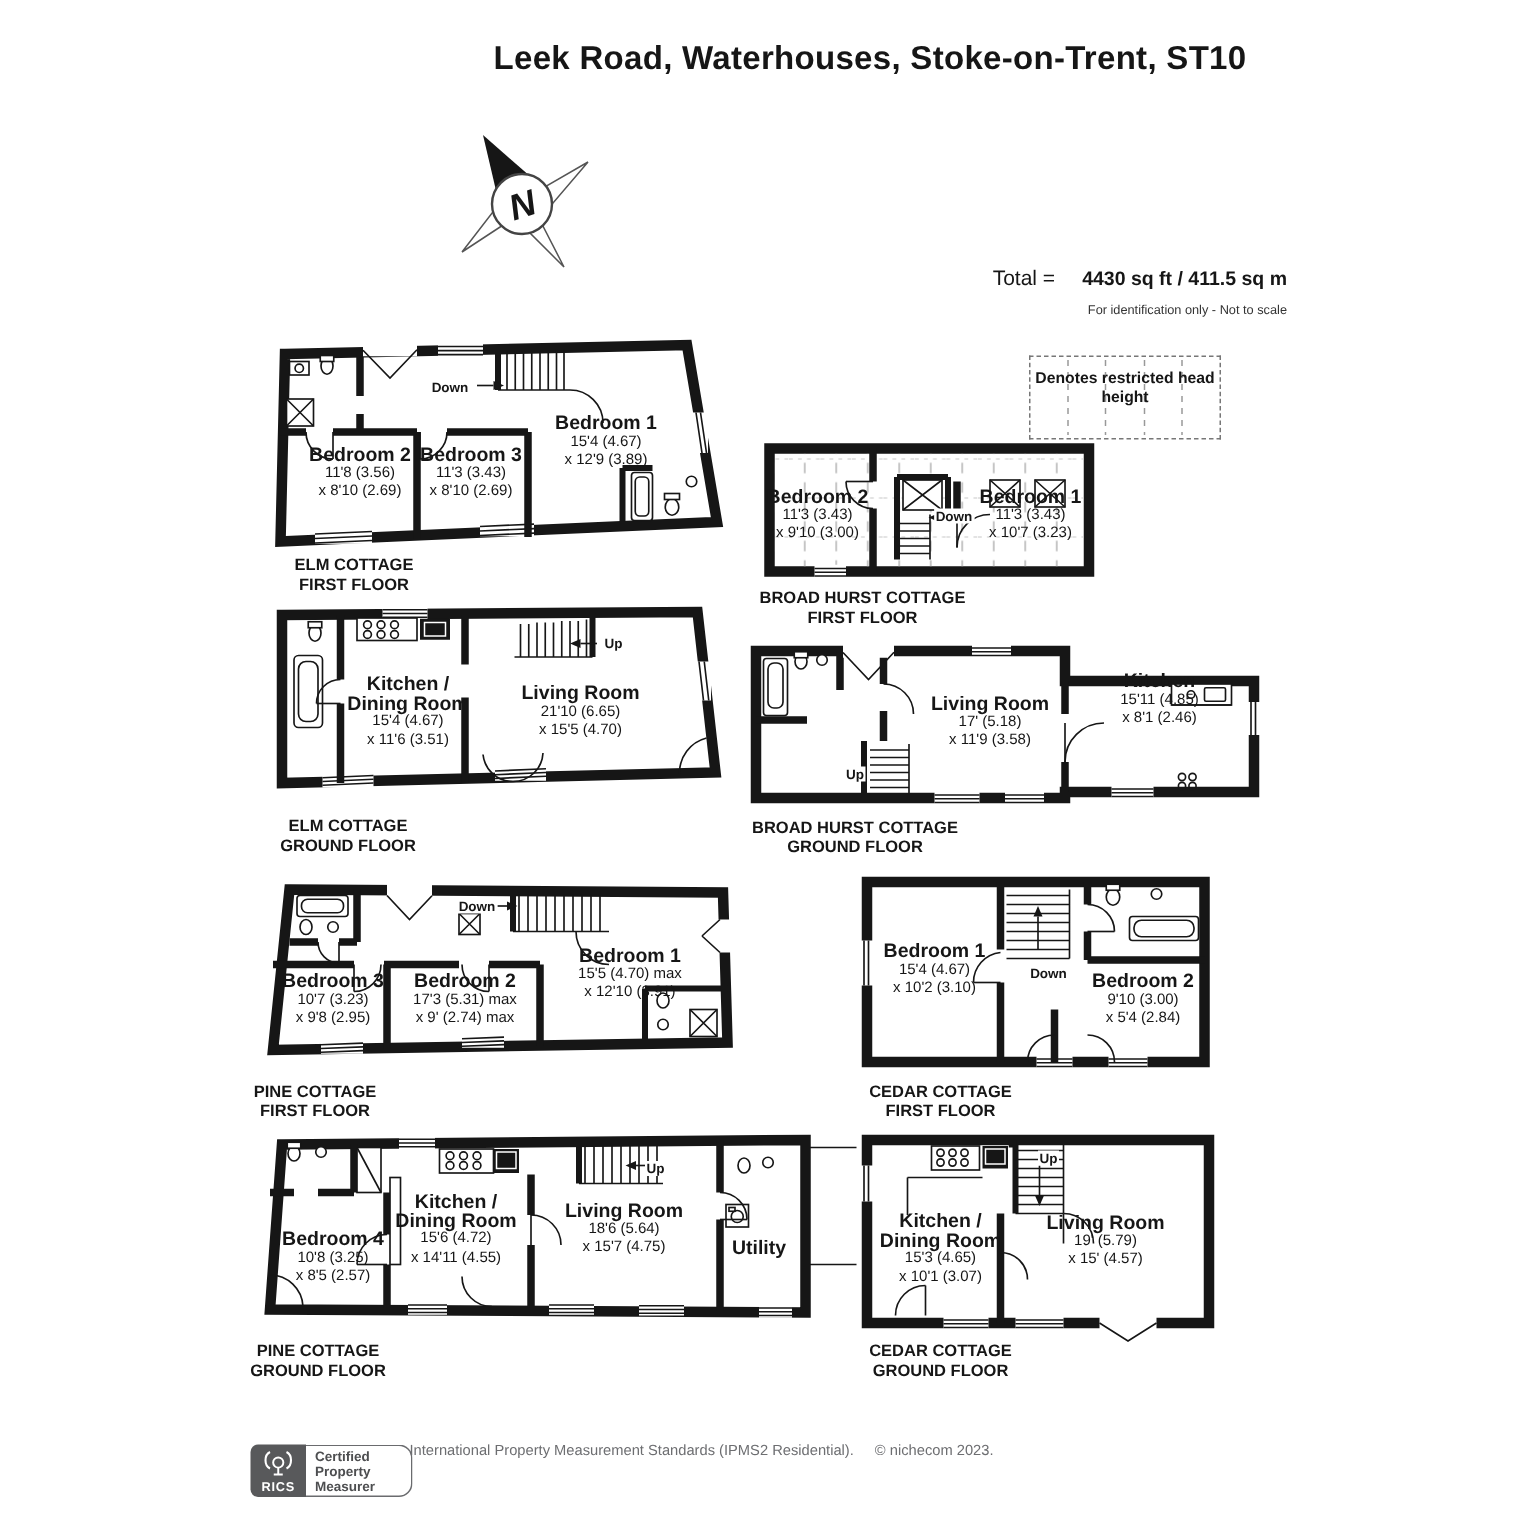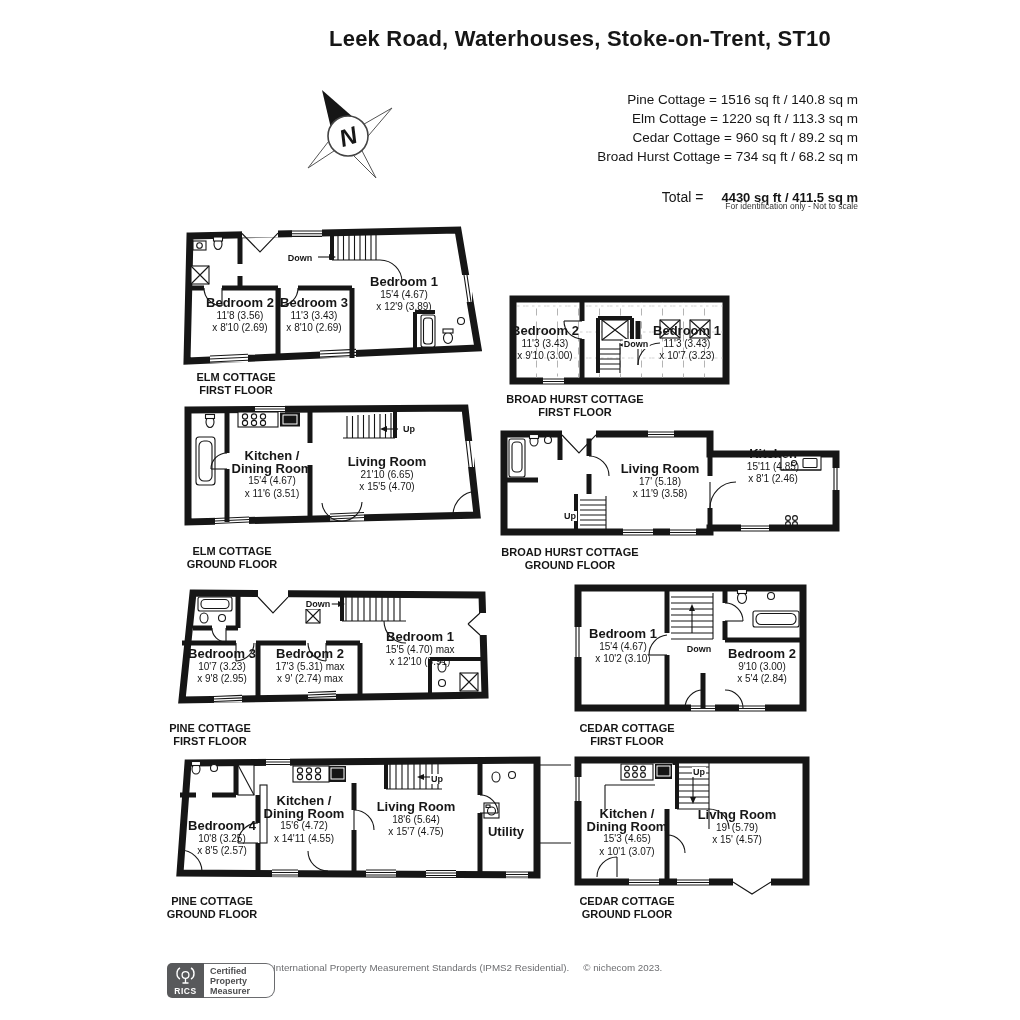--- a/index.html
+++ b/index.html
@@ -3,21 +3,21 @@
 <meta charset="utf-8">
 <style>
   html,body{margin:0;padding:0;background:#fff;}
   .page{position:relative;width:1020px;height:1020px;background:#fff;overflow:hidden;
         font-family:"Liberation Sans",sans-serif;color:#161616;}
   .title{position:absolute;left:300px;top:26px;width:560px;text-align:center;
          font-size:22px;font-weight:bold;letter-spacing:0.2px;}
   .summary{position:absolute;right:162px;top:90px;text-align:right;
            font-size:13.5px;line-height:19px;}
   .totalrow{position:absolute;right:162px;top:177px;display:flex;align-items:baseline;gap:18px;}
-  .total-label{font-size:14px;margin-top:12px;}
+  .total-label{font-size:14px;}
   .total-value{font-size:13px;font-weight:bold;}
   .disclaimer{position:absolute;right:162px;top:201px;font-size:8.5px;color:#333;}
   .legend{position:absolute;left:686px;top:237px;width:126px;height:54px;
           border:1.5px dashed #777;}
   .legend svg{position:absolute;left:0;top:0;}
   .legend .ltext{position:absolute;left:0;top:8px;width:100%;text-align:center;
           font-size:10.5px;font-weight:bold;line-height:13px;}
   .compass{position:absolute;left:302px;top:86px;}
   .plan{position:absolute;}
   .plan svg{position:absolute;left:0;top:0;overflow:visible;}
@@ -56,32 +56,32 @@
 
   <svg class="compass" width="96" height="96" viewBox="0 0 96 96">
     <polygon points="20,4 52,32 31,51" fill="#161616"></polygon>
     <polygon points="90,22 57,41 61,56" fill="#fff" stroke="#555" stroke-width="1"></polygon>
     <polygon points="74,92 57,59 45,63" fill="#fff" stroke="#555" stroke-width="1"></polygon>
     <polygon points="6,82 38,61 33,47" fill="#fff" stroke="#555" stroke-width="1"></polygon>
     <circle cx="46" cy="50" r="20" fill="#fff" stroke="#444" stroke-width="1.6"></circle>
     <text x="46" y="59" text-anchor="middle" font-size="24" font-weight="bold" font-style="italic" transform="rotate(-18 46 50)" fill="#161616">N</text>
   </svg>
 
-  <div class="summary">
-    <div>Pine Cottage = 1516 sq ft / 140.8 sq m</div>
-    <div>Elm Cottage = 1220 sq ft / 113.3 sq m</div>
-    <div>Cedar Cottage = 960 sq ft / 89.2 sq m</div>
-    <div>Broad Hurst Cottage = 734 sq ft / 68.2 sq m</div>
-  </div>
   <div class="totalrow">
     <span class="total-label">Total =</span>
     <span class="total-value">4430 sq ft / 411.5 sq m</span>
   </div>
   <div class="disclaimer">For identification only - Not to scale</div>
 
+  <div class="legend">
+    <svg width="126" height="54" viewBox="0 0 126 54">
+      <path d="M25,2 V52 M50,2 V52 M76,2 V52 M101,2 V52" stroke="#999" stroke-width="1" stroke-dasharray="4,4" fill="none"></path>
+    </svg>
+    <div class="ltext">Denotes restricted head height</div>
+  </div>
 
   <div class="plan" style="left:180px;top:226px;width:305px;height:150px">
     <svg width="305" height="150" viewBox="0 0 305 150">
       <path class="wallO" d="M10,10 L278,4 L298,122 L7,135 Z"></path>
       <g>
         <rect class="win" x="30" y="127.5" width="38" height="9"></rect>
           <path class="thin" d="M30,130 L68,128.3 M30,133 L68,131.3 M30,136 L68,134.3"></path>
         <rect class="win" x="140" y="122.5" width="36" height="9"></rect>
           <path class="thin" d="M140,125 L176,123.4 M140,128 L176,126.4 M140,131 L176,129.4"></path>
         <rect class="win" x="112" y="3" width="30" height="9"></rect>

